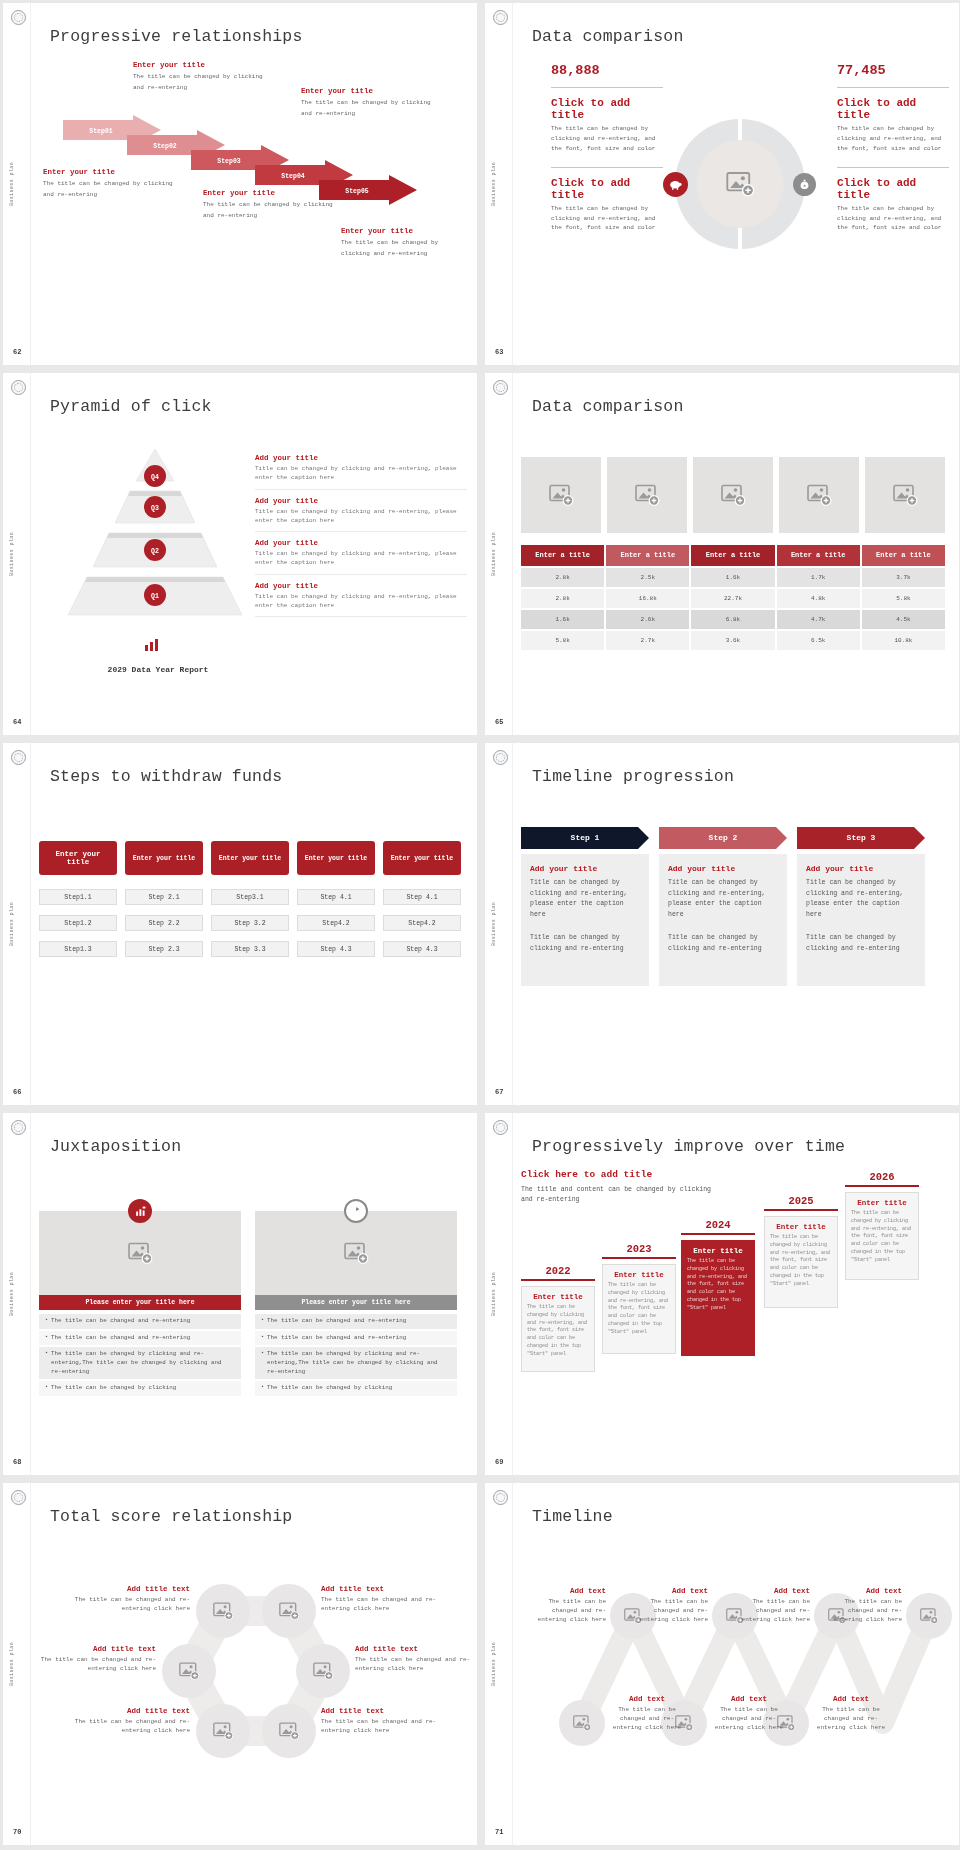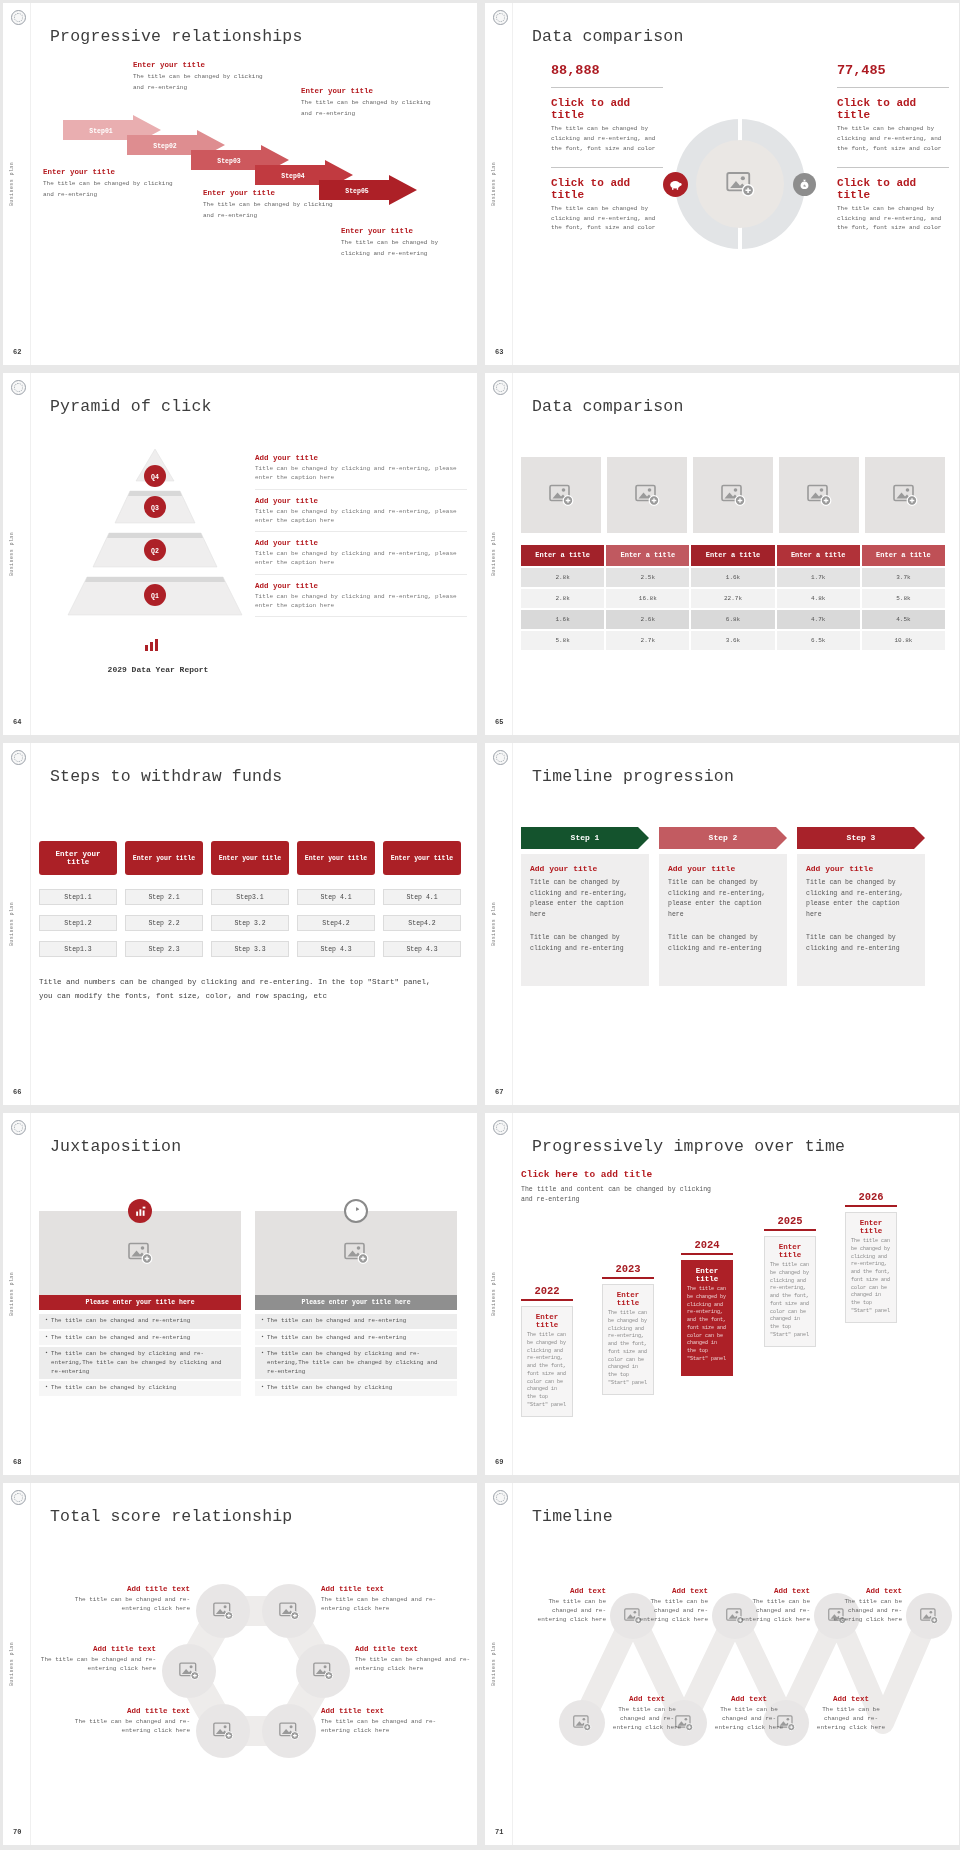--- a/index.html
+++ b/index.html
@@ -65,21 +65,21 @@
   .s68 .imga{height:84px;background:#e3e1e0;display:flex;align-items:center;justify-content:center;}
   .s68 .bar{height:15px;line-height:15px;text-align:center;color:#fff;font-size:6.5px;font-weight:bold;}
   .s68 ul{list-style:none;margin:4px 0 0 0;padding:0;}
   .s68 li{display:flex;gap:3px;padding:3px 6px;margin-bottom:2px;font-size:5.8px;color:#555;line-height:1.5;}
   .s68 li::before{content:"▪";font-size:5px;color:#555;}
   .s68 li:nth-child(odd){background:#ececec;} .s68 li:nth-child(even){background:#f6f6f6;}
   .bdg68{position:absolute;top:-12px;left:50%;margin-left:-12px;width:24px;height:24px;border-radius:50%;z-index:2;display:flex;align-items:center;justify-content:center;box-sizing:border-box;}
   
   .s69i .h{font-size:9.5px;}
   .s69i .b{margin-top:5px;width:190px;font-size:6.5px;color:#555;line-height:1.6;text-align:justify;}
-  .mcol{position:absolute;width:52px;margin-top:20px;}
+  .mcol{position:absolute;width:74px;}
   .mcol .year{font-size:10.5px;font-weight:bold;color:#a61b22;text-align:center;}
   .mcol .yline{height:2px;background:#a61b22;margin:2px 0 5px 0;}
   .mbox{background:#f6f5f5;border:1px solid #dcdcdc;padding:6px 5px;box-sizing:border-box;}
   .mbox .mh{font-size:7.5px;margin-bottom:3px;text-align:center;}
   .mbox .mb{font-size:5px;color:#888;line-height:1.55;}
   .mcol.hl .mbox{background:#ad2027;border-color:#ad2027;}
   .mcol.hl .mh{color:#fff;} .mcol.hl .mb{color:#edd3d4;}
   
   .circ{position:absolute;border-radius:50%;background:#e8e6e6;display:flex;align-items:center;justify-content:center;}
   .nt .h{font-size:7.5px;margin-bottom:2px;}
@@ -365,32 +365,31 @@
       <div class="cell">Step4.2</div>
       <div class="cell">Step4.2</div>
     </div>
     <div class="s66r" style="top:198px;">
       <div class="cell">Step1.3</div>
       <div class="cell">Step 2.3</div>
       <div class="cell">Step 3.3</div>
       <div class="cell">Step 4.3</div>
       <div class="cell">Step 4.3</div>
     </div>
-    <div class="s66note">Title and numbers can be changed by clicking and re-entering. In the top "Start" panel, you can modify the fonts, font size, color, and row spacing, etc</div>
     <div class="pnum">66</div>
   </div>
 
   <div class="card">
     <div class="seal"></div>
     <div class="vlabel">Business plan</div>
     <div class="vline"></div>
     <div class="stitle">Timeline progression</div>
     <div class="s67">
       <div class="col">
-        <div class="ban" style="background-color: #14532d;">Step 1</div>
+        <div class="ban" style="background-color: #0f172a;">Step 1</div>
         <div class="pan">
           <div class="rh h">Add your title</div>
           <div class="b">Title can be changed by clicking and re-entering, please enter the caption here</div>
           <div class="b b2">Title can be changed by clicking and re-entering</div>
         </div>
       </div>
       <div class="col">
         <div class="ban" style="background-color: rgb(194, 91, 97);">Step 2</div>
         <div class="pan">
           <div class="rh h">Add your title</div>

